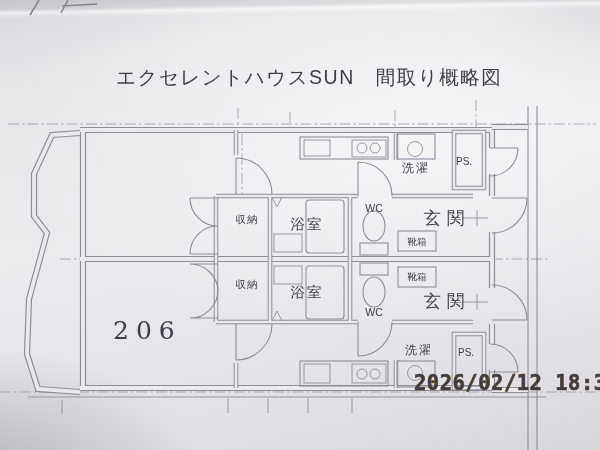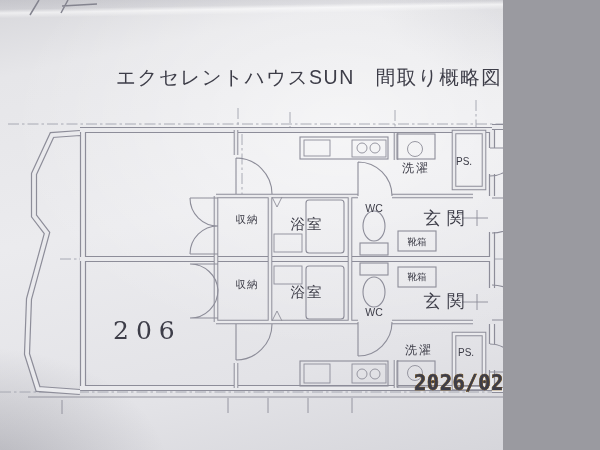--- a/index.html
+++ b/index.html
@@ -1,17 +1,17 @@
 <!DOCTYPE html>
 <html><head>
 <meta charset="utf-8">
 <style>
   html,body{margin:0;padding:0;background:#9a9aa0;}
   .photo{
-    position:relative;width:503px;height:450px;overflow:hidden;
+    position:relative;width:600px;height:450px;overflow:hidden;
     background:
       radial-gradient(120% 90% at 68% 28%, rgba(255,255,255,0.55) 0%, rgba(255,255,255,0) 55%),
       radial-gradient(55% 40% at -5% 105%, rgba(70,70,82,0.30) 0%, rgba(70,70,82,0) 70%),
       radial-gradient(45% 35% at 105% -5%, rgba(120,120,132,0.18) 0%, rgba(120,120,132,0) 70%),
       linear-gradient(168deg,#d7d7db 0%,#e6e6e9 14%,#ebebee 45%,#e3e3e7 78%,#d6d6db 100%);
     font-family:"Liberation Sans",sans-serif;
   }
   .paper-edge{
     position:absolute;top:-7px;left:-12px;width:640px;height:20px;
     transform:rotate(-1deg);

